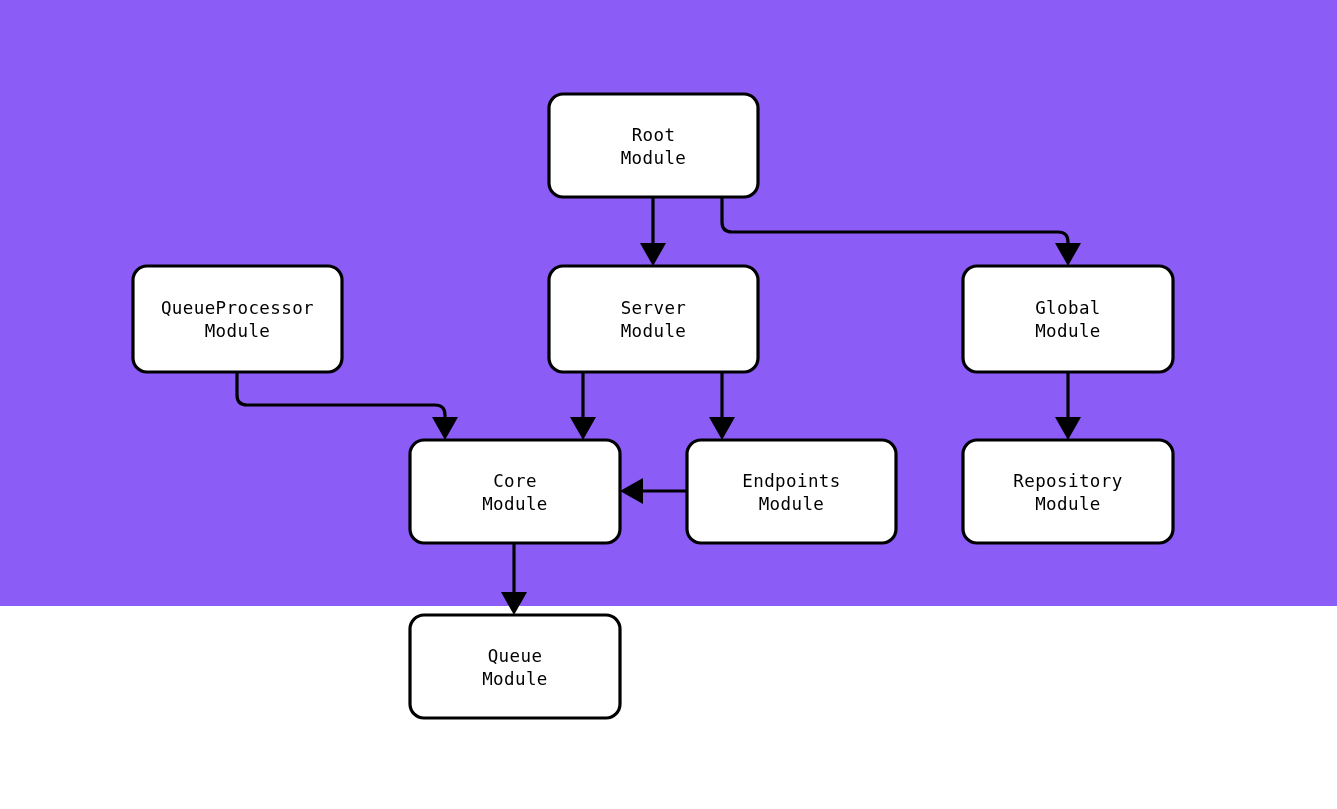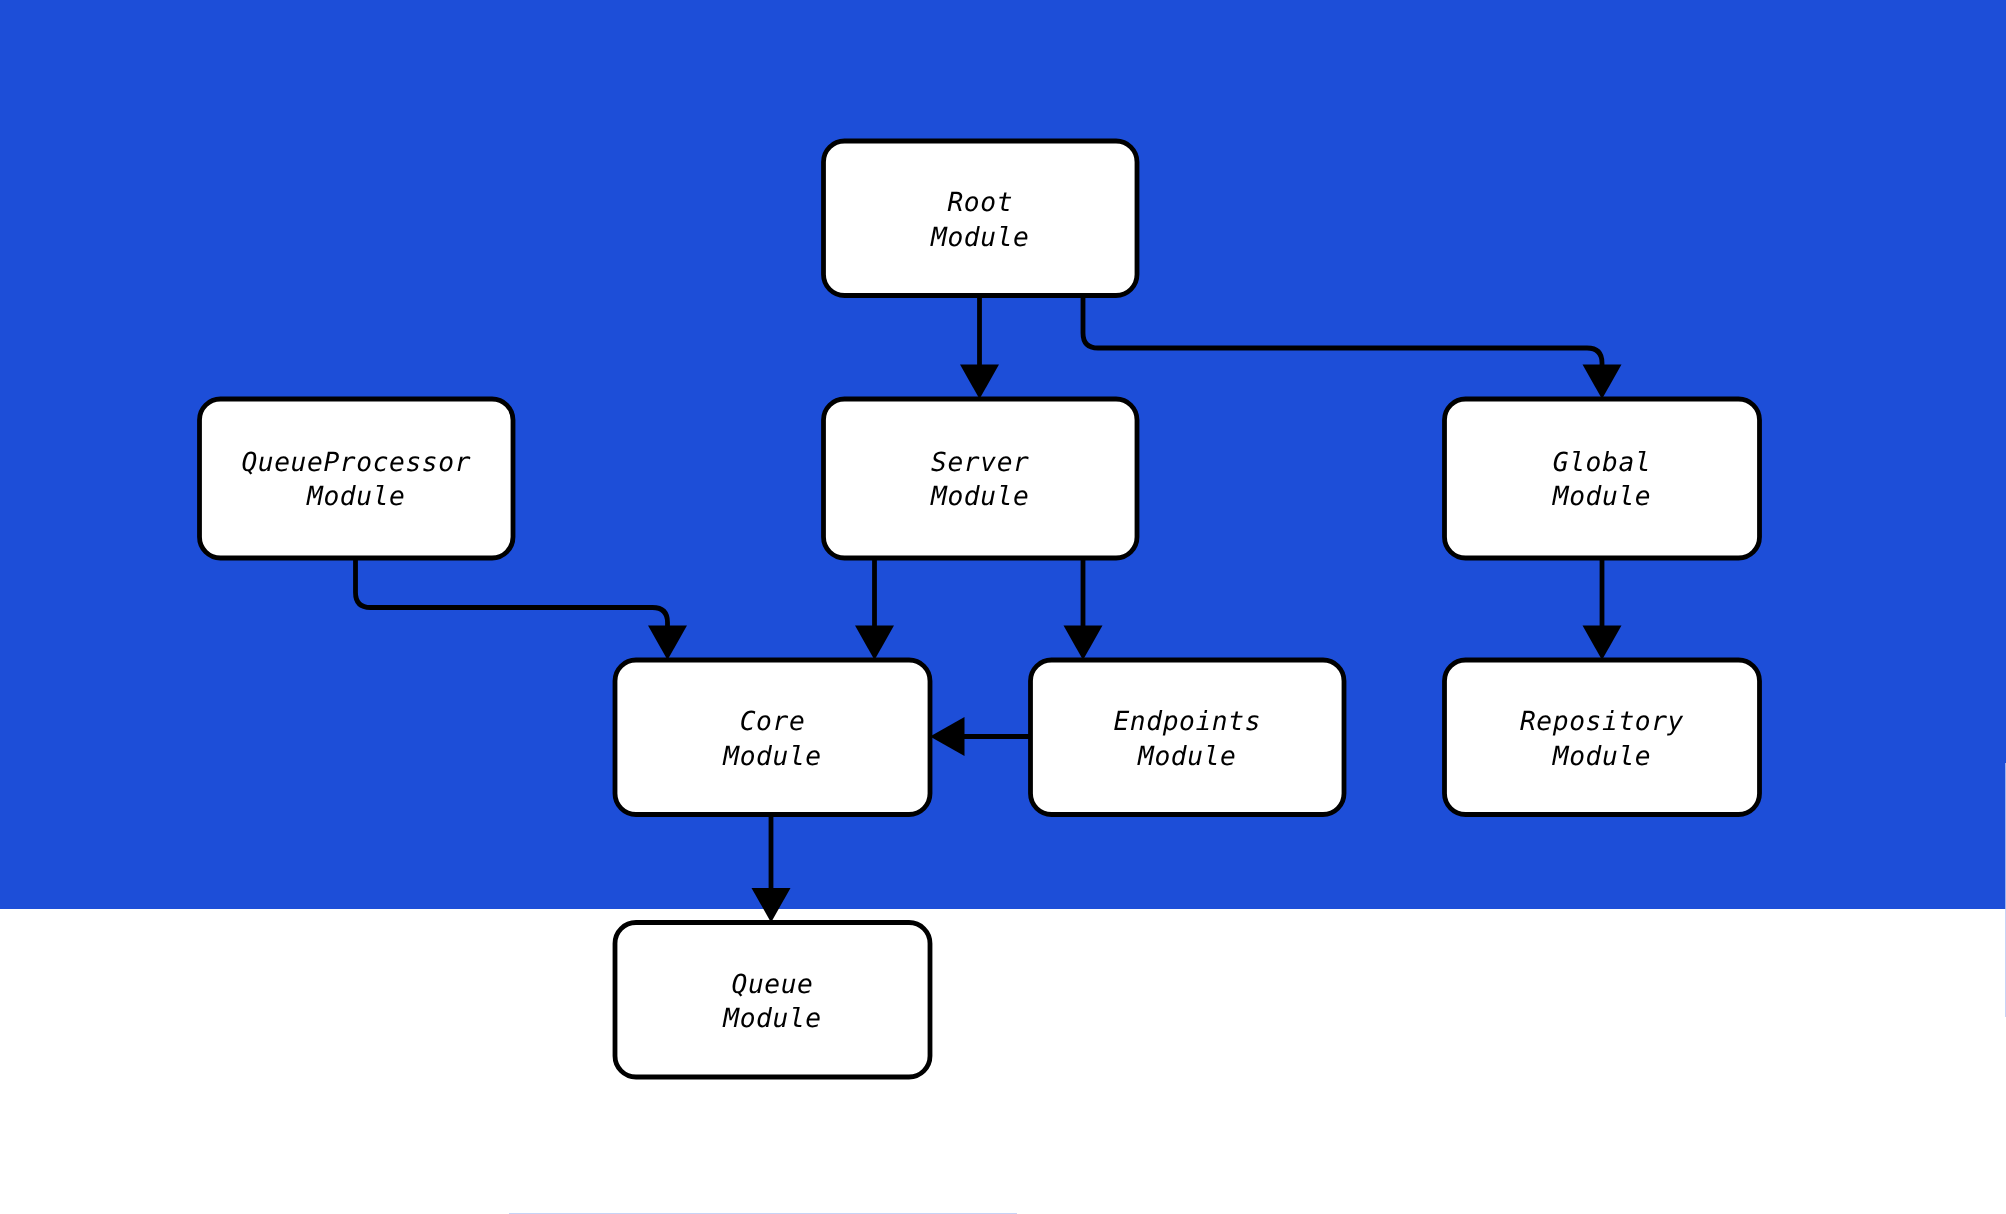--- a/index.html
+++ b/index.html
@@ -11,22 +11,21 @@
   body {
     width: 1337px;
     height: 809px;
     font-family: "DejaVu Sans Mono", "Liberation Mono", monospace;
     overflow: hidden;
   }
   #diagram-root {
     position: relative;
     width: 1337px;
     height: 606px;
-    background: #1d4ed8;
-    font-style: italic;
+    background: #8b5cf6;
   }
   svg#graph {
     display: block;
     width: 1337px;
     height: 809px;
   }
   .node-box {
     fill: #ffffff;
     stroke: #000000;
     stroke-width: 3.2;

